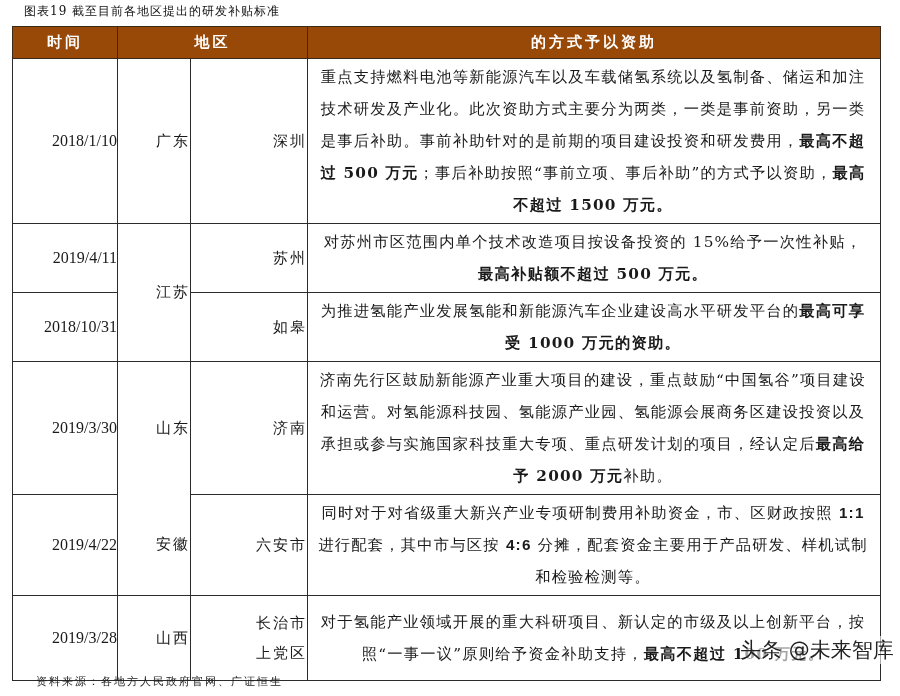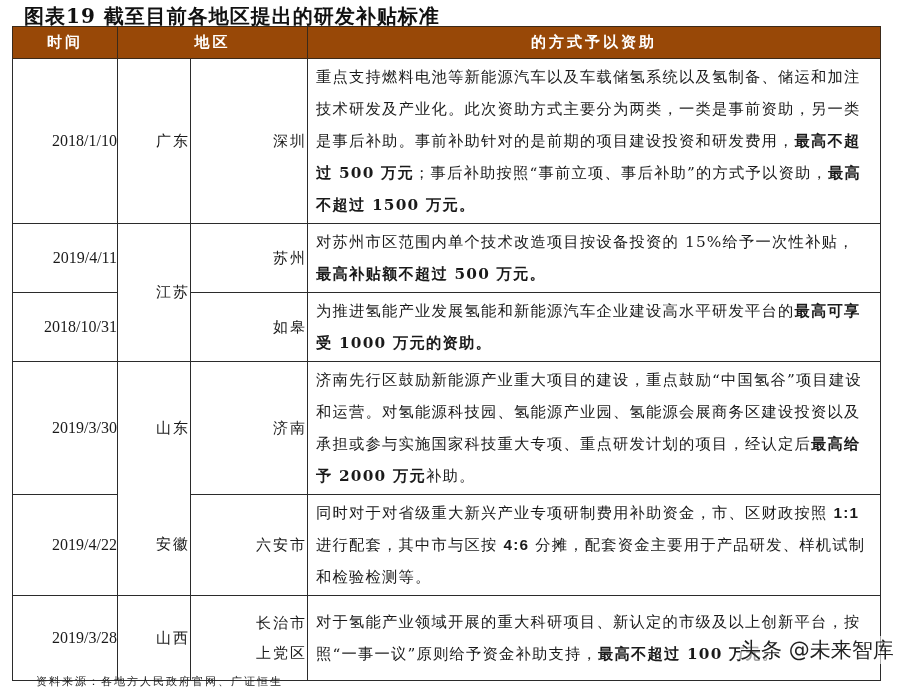--- a/index.html
+++ b/index.html
@@ -1,27 +1,27 @@
 <!DOCTYPE html>
 <html><head>
 <meta charset="utf-8">
 <style>
   html, body { margin: 0; padding: 0; background: #ffffff; }
   body { width: 900px; height: 696px; position: relative; overflow: hidden;
          font-family: "DejaVu Serif", "Liberation Serif", serif; color: #1a1a1a; }
-  .title { position: absolute; left: 24px; top: 3px; font-size: 20px; font-weight: bold;
+  .title { position: absolute; left: 24px; top: 3px; font-size: 12px; font-weight: normal;
            letter-spacing: 1px; color: #111; }
   .tbl { position: absolute; left: 12px; top: 26px; width: 868px; }
   table { border-collapse: collapse; width: 868px; table-layout: fixed; }
   th { background: #984807; color: #ffffff; font-size: 15px; font-weight: bold; height: 31px;
        border: 1px solid #3b2a1a; letter-spacing: 3px; padding: 0; }
   td { border: 1px solid #2b2b2b; font-size: 15px; text-align: right; vertical-align: middle;
        padding: 0; letter-spacing: 2px; }
   td.date { font-family: "Liberation Serif", serif; font-size: 16px; letter-spacing: 0; }
-  td.desc { text-align: left; padding: 2px 10px 2px 8px; line-height: 32px; font-size: 15.3px;
+  td.desc { text-align: center; padding: 2px 10px 2px 8px; line-height: 32px; font-size: 15.3px;
             letter-spacing: 1.2px; }
   td.desc b { font-weight: bold; }
   .city2 { line-height: 30px; }
   .source { position: absolute; left: 36px; top: 674px; font-size: 11px; letter-spacing: 2px; color: #222; }
   .watermark { position: absolute; left: 740px; top: 636px; font-family: "DejaVu Sans", sans-serif;
                font-size: 21px; color: #222; background: rgba(255,255,255,0.6); letter-spacing: 0px; }
 </style>
 </head>
 <body>
 

